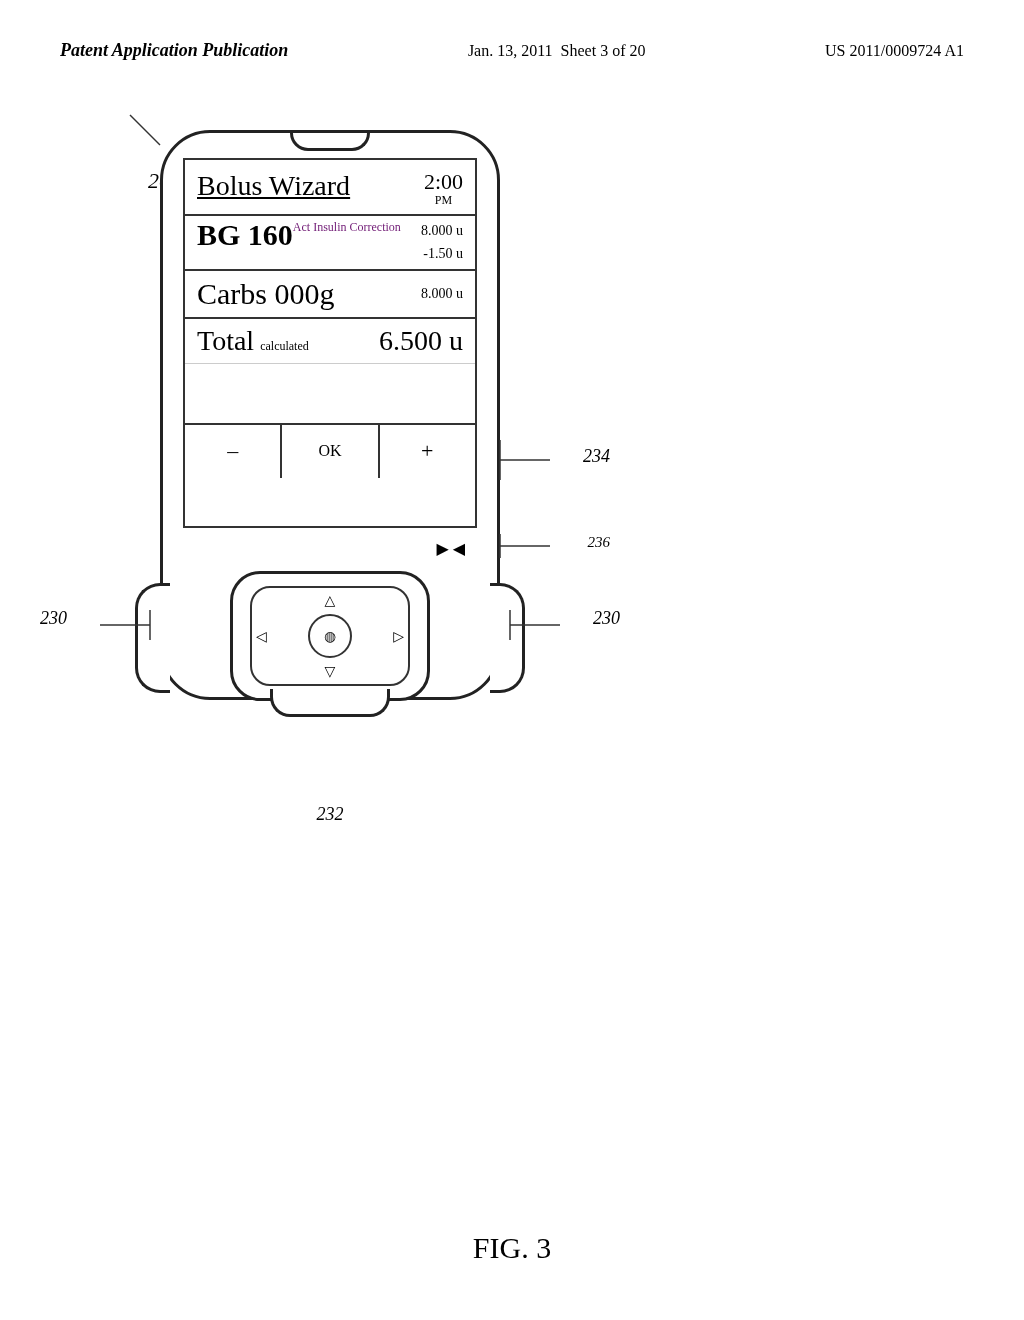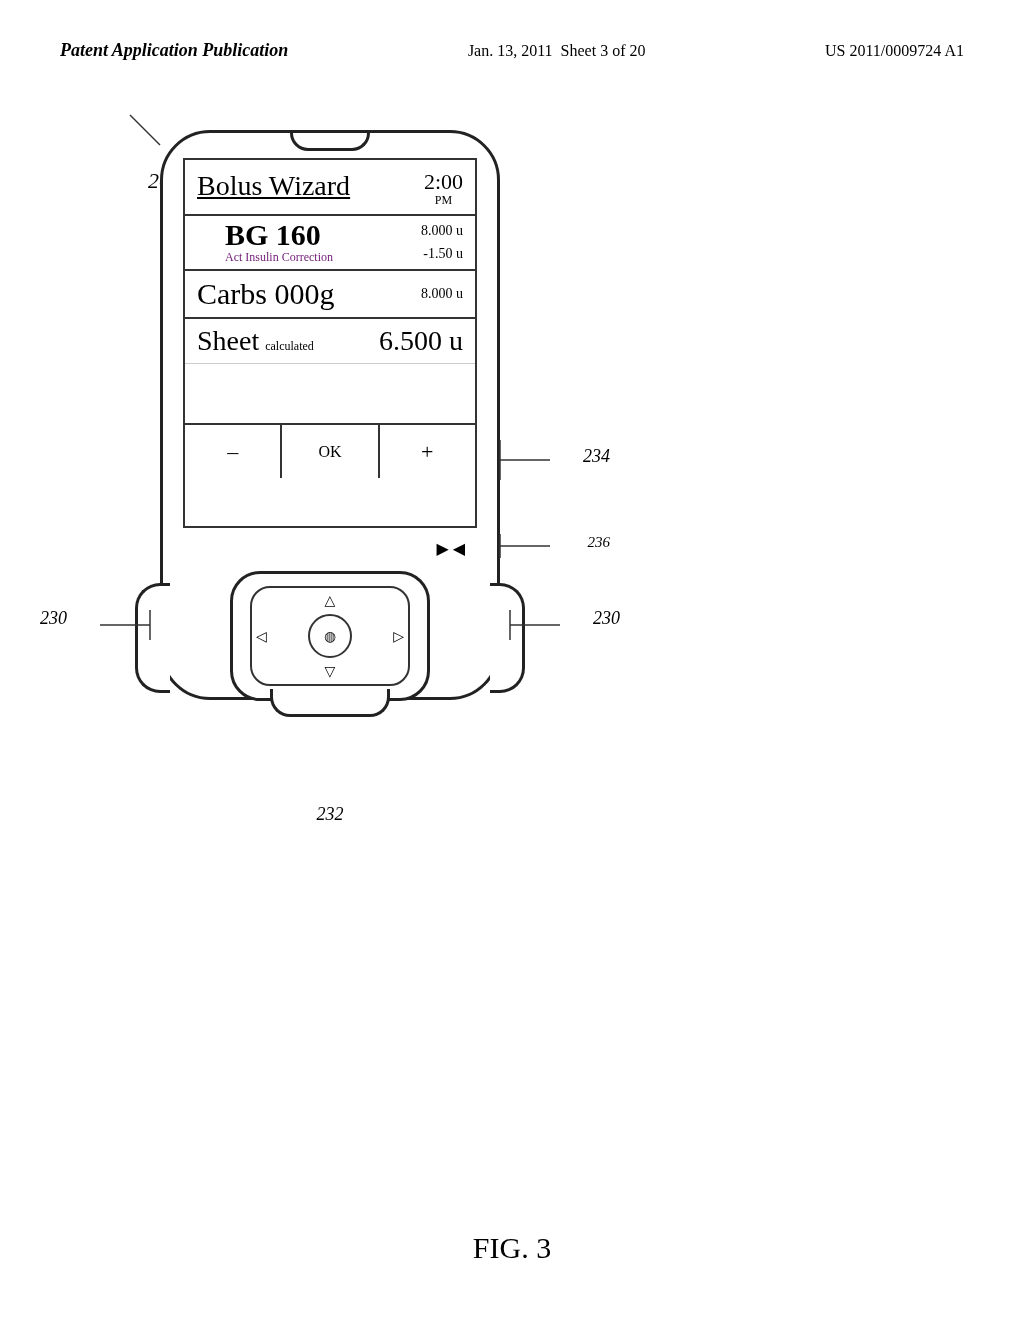--- a/index.html
+++ b/index.html
@@ -116,22 +116,21 @@
     .bg-row {
       border-top: 2px solid #333;
       padding: 4px 12px;
       display: flex;
       justify-content: space-between;
       align-items: flex-start;
     }
 
     .bg-left {
       display: flex;
-      flex-direction: column;
-      margin-left: 28px;
+      flex-direction: row;
     }
 
     .bg-main {
       font-size: 30px;
       font-weight: bold;
       line-height: 1;
     }
 
     .bg-sub {
       font-size: 12px;
@@ -414,21 +413,21 @@
 
       <div class="carbs-row">
         <span class="carbs-text">Carbs 000g</span>
         <span class="carbs-value">
           <span>8.000</span>&nbsp;<span>u</span>
         </span>
       </div>
 
       <div class="total-row">
         <div class="total-left">
-          <span class="total-text">Sheet</span>
+          <span class="total-text">Total</span>
           <span class="total-sub">calculated</span>
         </div>
         <span class="total-value">
           <span>6.500</span>&nbsp;<span>u</span>
         </span>
       </div>
 
       <div class="empty-area"></div>
 
       <div class="button-row">

